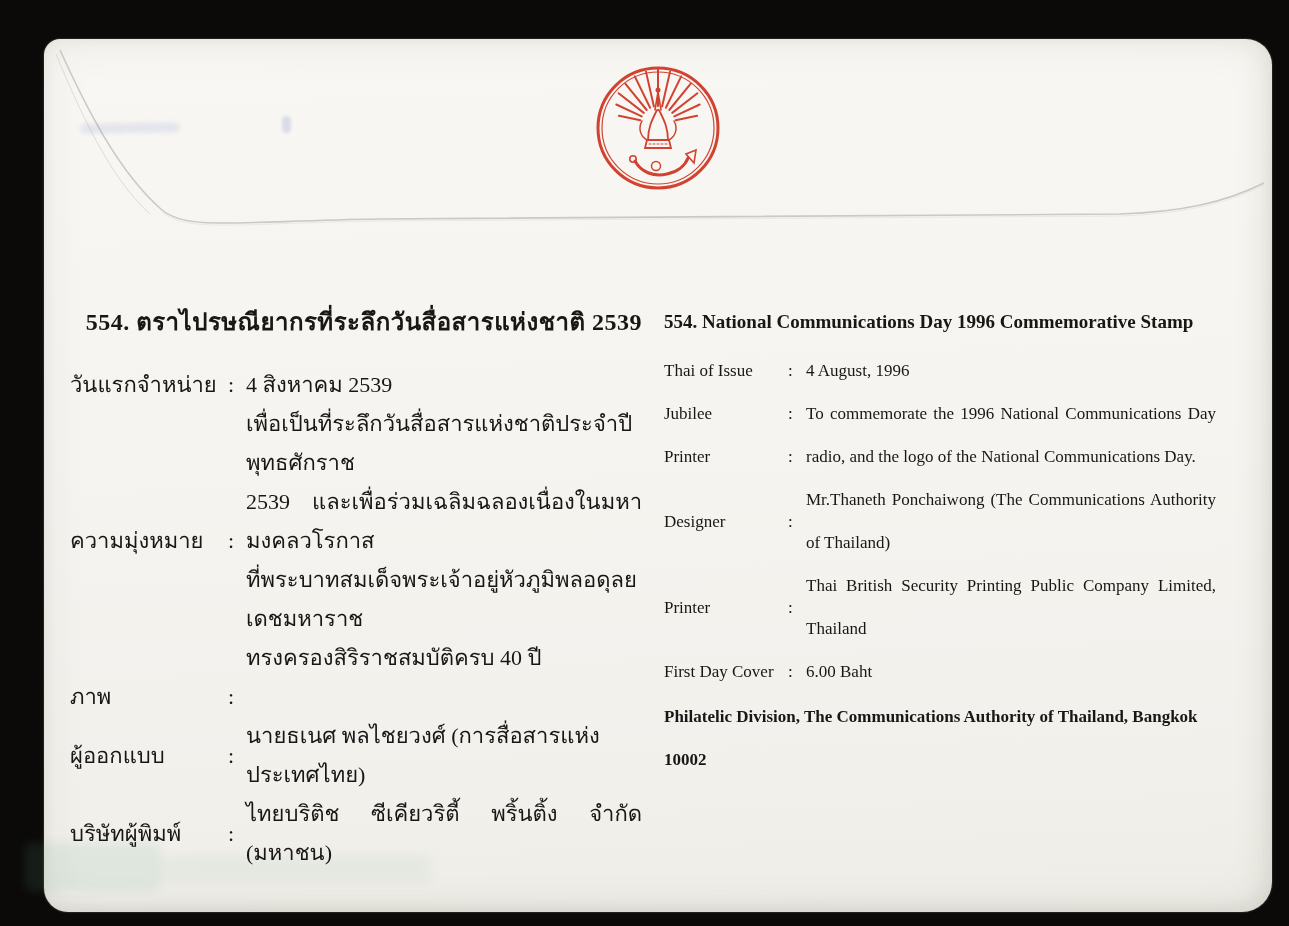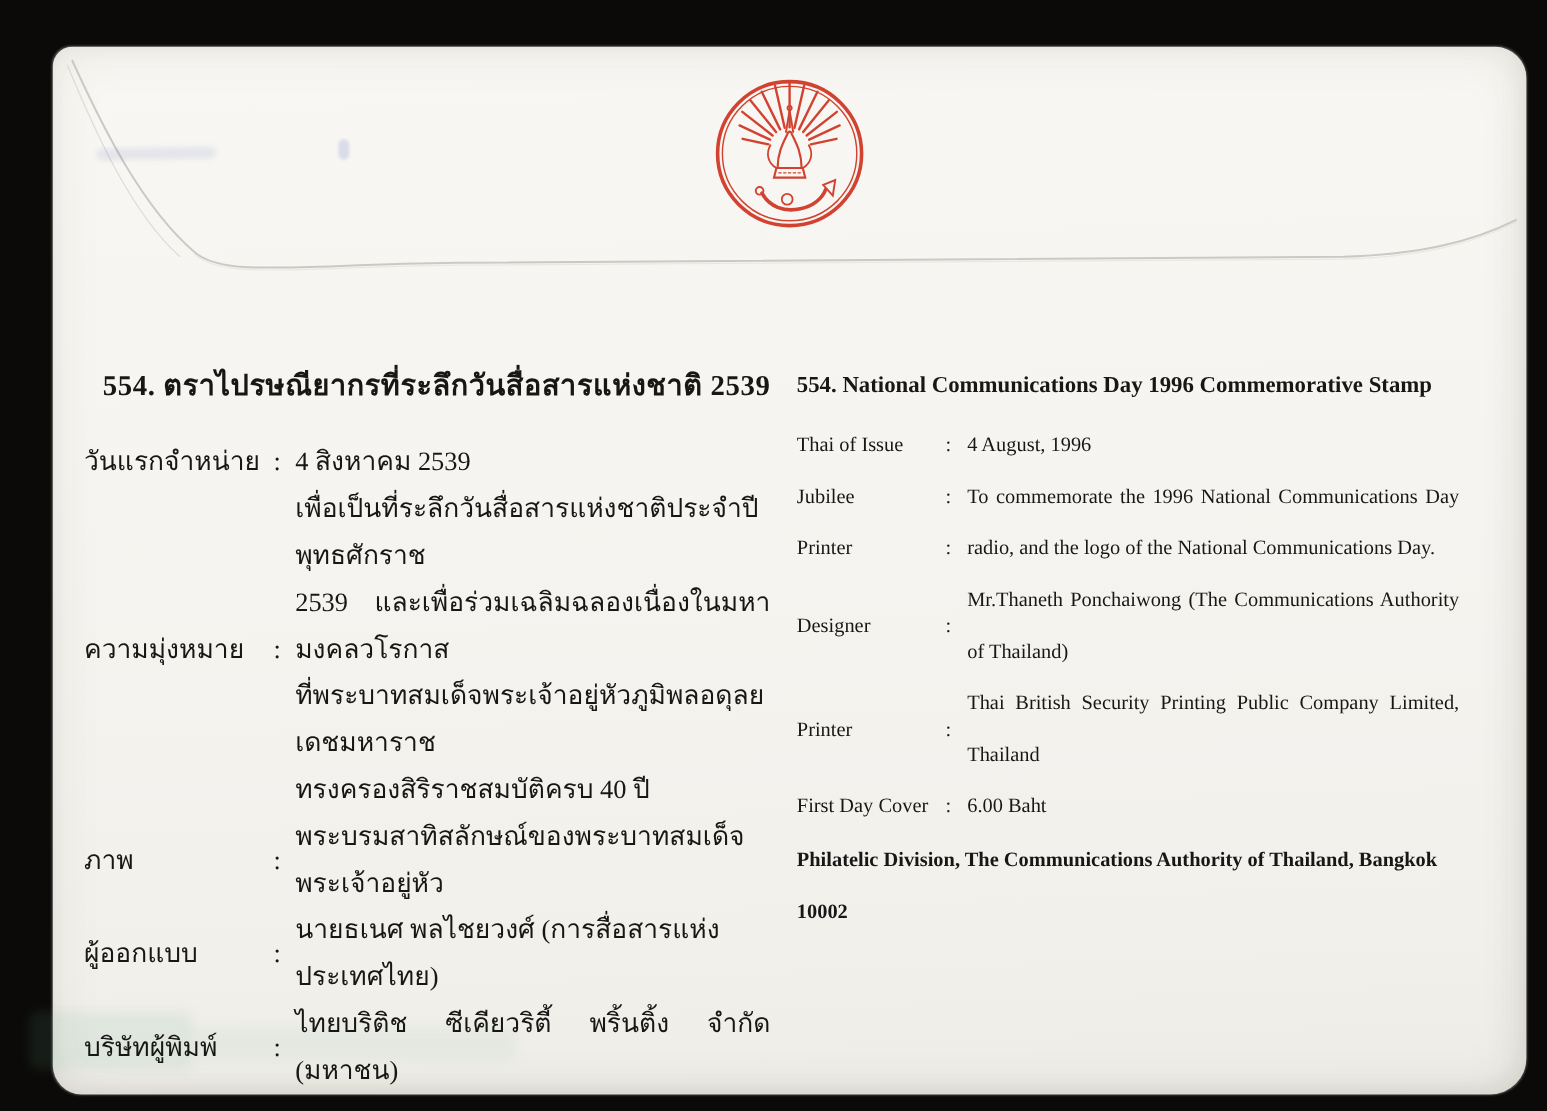--- a/index.html
+++ b/index.html
@@ -104,21 +104,20 @@
             <div class="vline just">เพื่อเป็นที่ระลึกวันสื่อสารแห่งชาติประจำปีพุทธศักราช</div>
             <div class="vline just">2539 และเพื่อร่วมเฉลิมฉลองเนื่องในมหามงคลวโรกาส</div>
             <div class="vline just">ที่พระบาทสมเด็จพระเจ้าอยู่หัวภูมิพลอดุลยเดชมหาราช</div>
             <div class="vline">ทรงครองสิริราชสมบัติครบ 40 ปี</div>
           </div>
         </div>
         <div class="row">
           <div class="label">ภาพ</div>
           <div class="colon">:</div>
           <div class="value">
-            <div class="vline just">พระบรมสาทิสลักษณ์ของพระบาทสมเด็จพระเจ้าอยู่หัว</div>
           </div>
         </div>
         <div class="row">
           <div class="label">ผู้ออกแบบ</div>
           <div class="colon">:</div>
           <div class="value">
             <div class="vline">นายธเนศ พลไชยวงศ์ (การสื่อสารแห่งประเทศไทย)</div>
           </div>
         </div>
         <div class="row">

